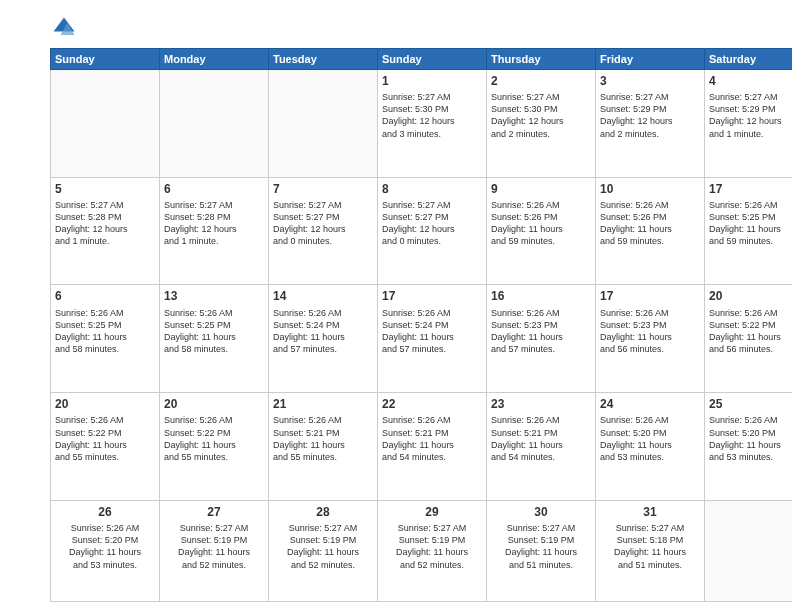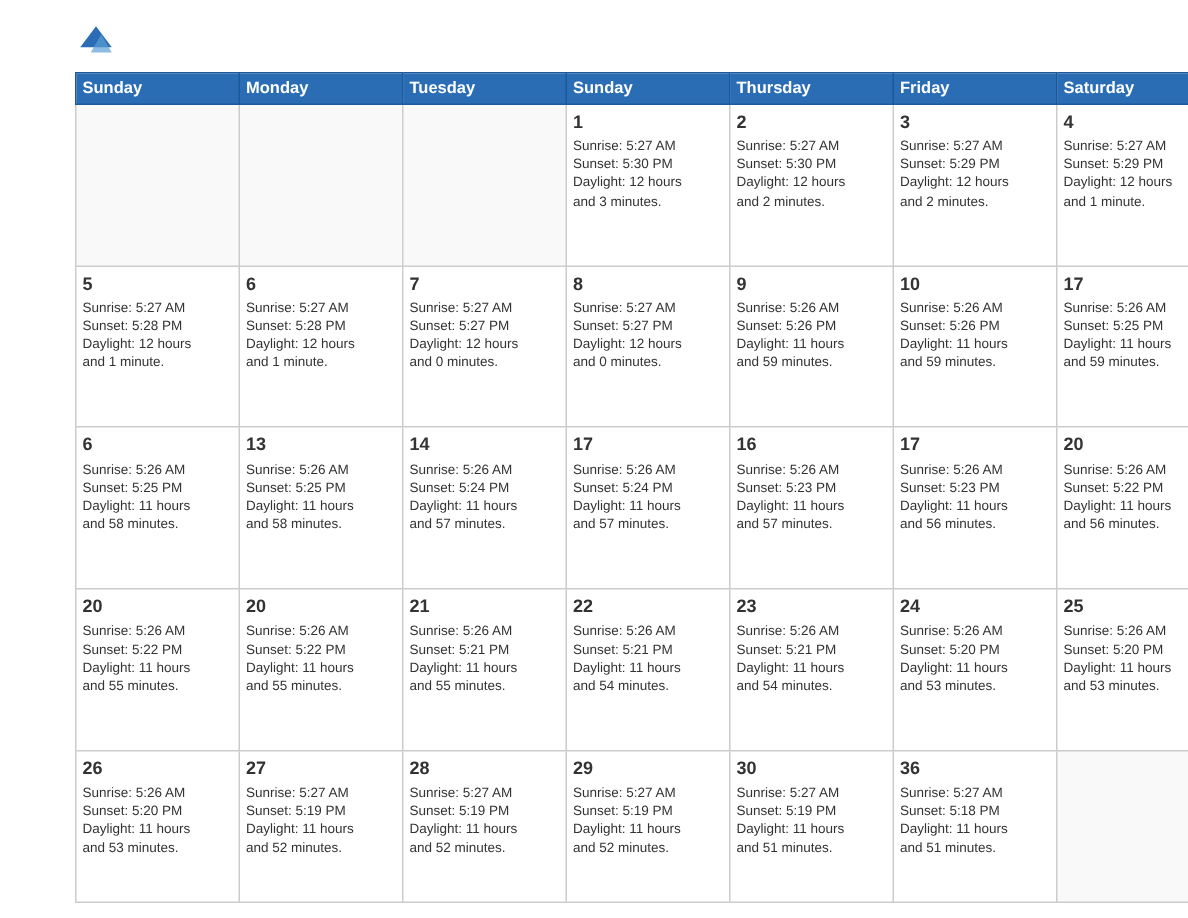--- a/index.html
+++ b/index.html
@@ -96,20 +96,21 @@
     .cell-content {
       font-size: 9px;
       color: #333;
       line-height: 1.35;
     }
     td.empty {
       background: #f9f9f9;
     }
     tr:last-child td {
       height: 75px;
+      text-align: center;
     }
   </style>
 </head>
 <body>
 
 <div class="page">
   <div class="header">
     <div class="logo">
       <svg class="logo-icon" viewBox="0 0 32 32">
         <polygon points="16,4 28,20 4,20" fill="#2a6db5"></polygon>
@@ -355,21 +356,21 @@
 and 52 minutes.</div>
           </td>
           <td>
             <span class="day-num">30</span>
             <div class="cell-content" style="white-space: pre-line;">Sunrise: 5:27 AM
 Sunset: 5:19 PM
 Daylight: 11 hours
 and 51 minutes.</div>
           </td>
           <td>
-            <span class="day-num">36</span>
+            <span class="day-num">31</span>
             <div class="cell-content" style="white-space: pre-line;">Sunrise: 5:27 AM
 Sunset: 5:18 PM
 Daylight: 11 hours
 and 51 minutes.</div>
           </td>
           <td class="empty"></td>
         </tr>
       </tbody>
   </table>
 </div>

